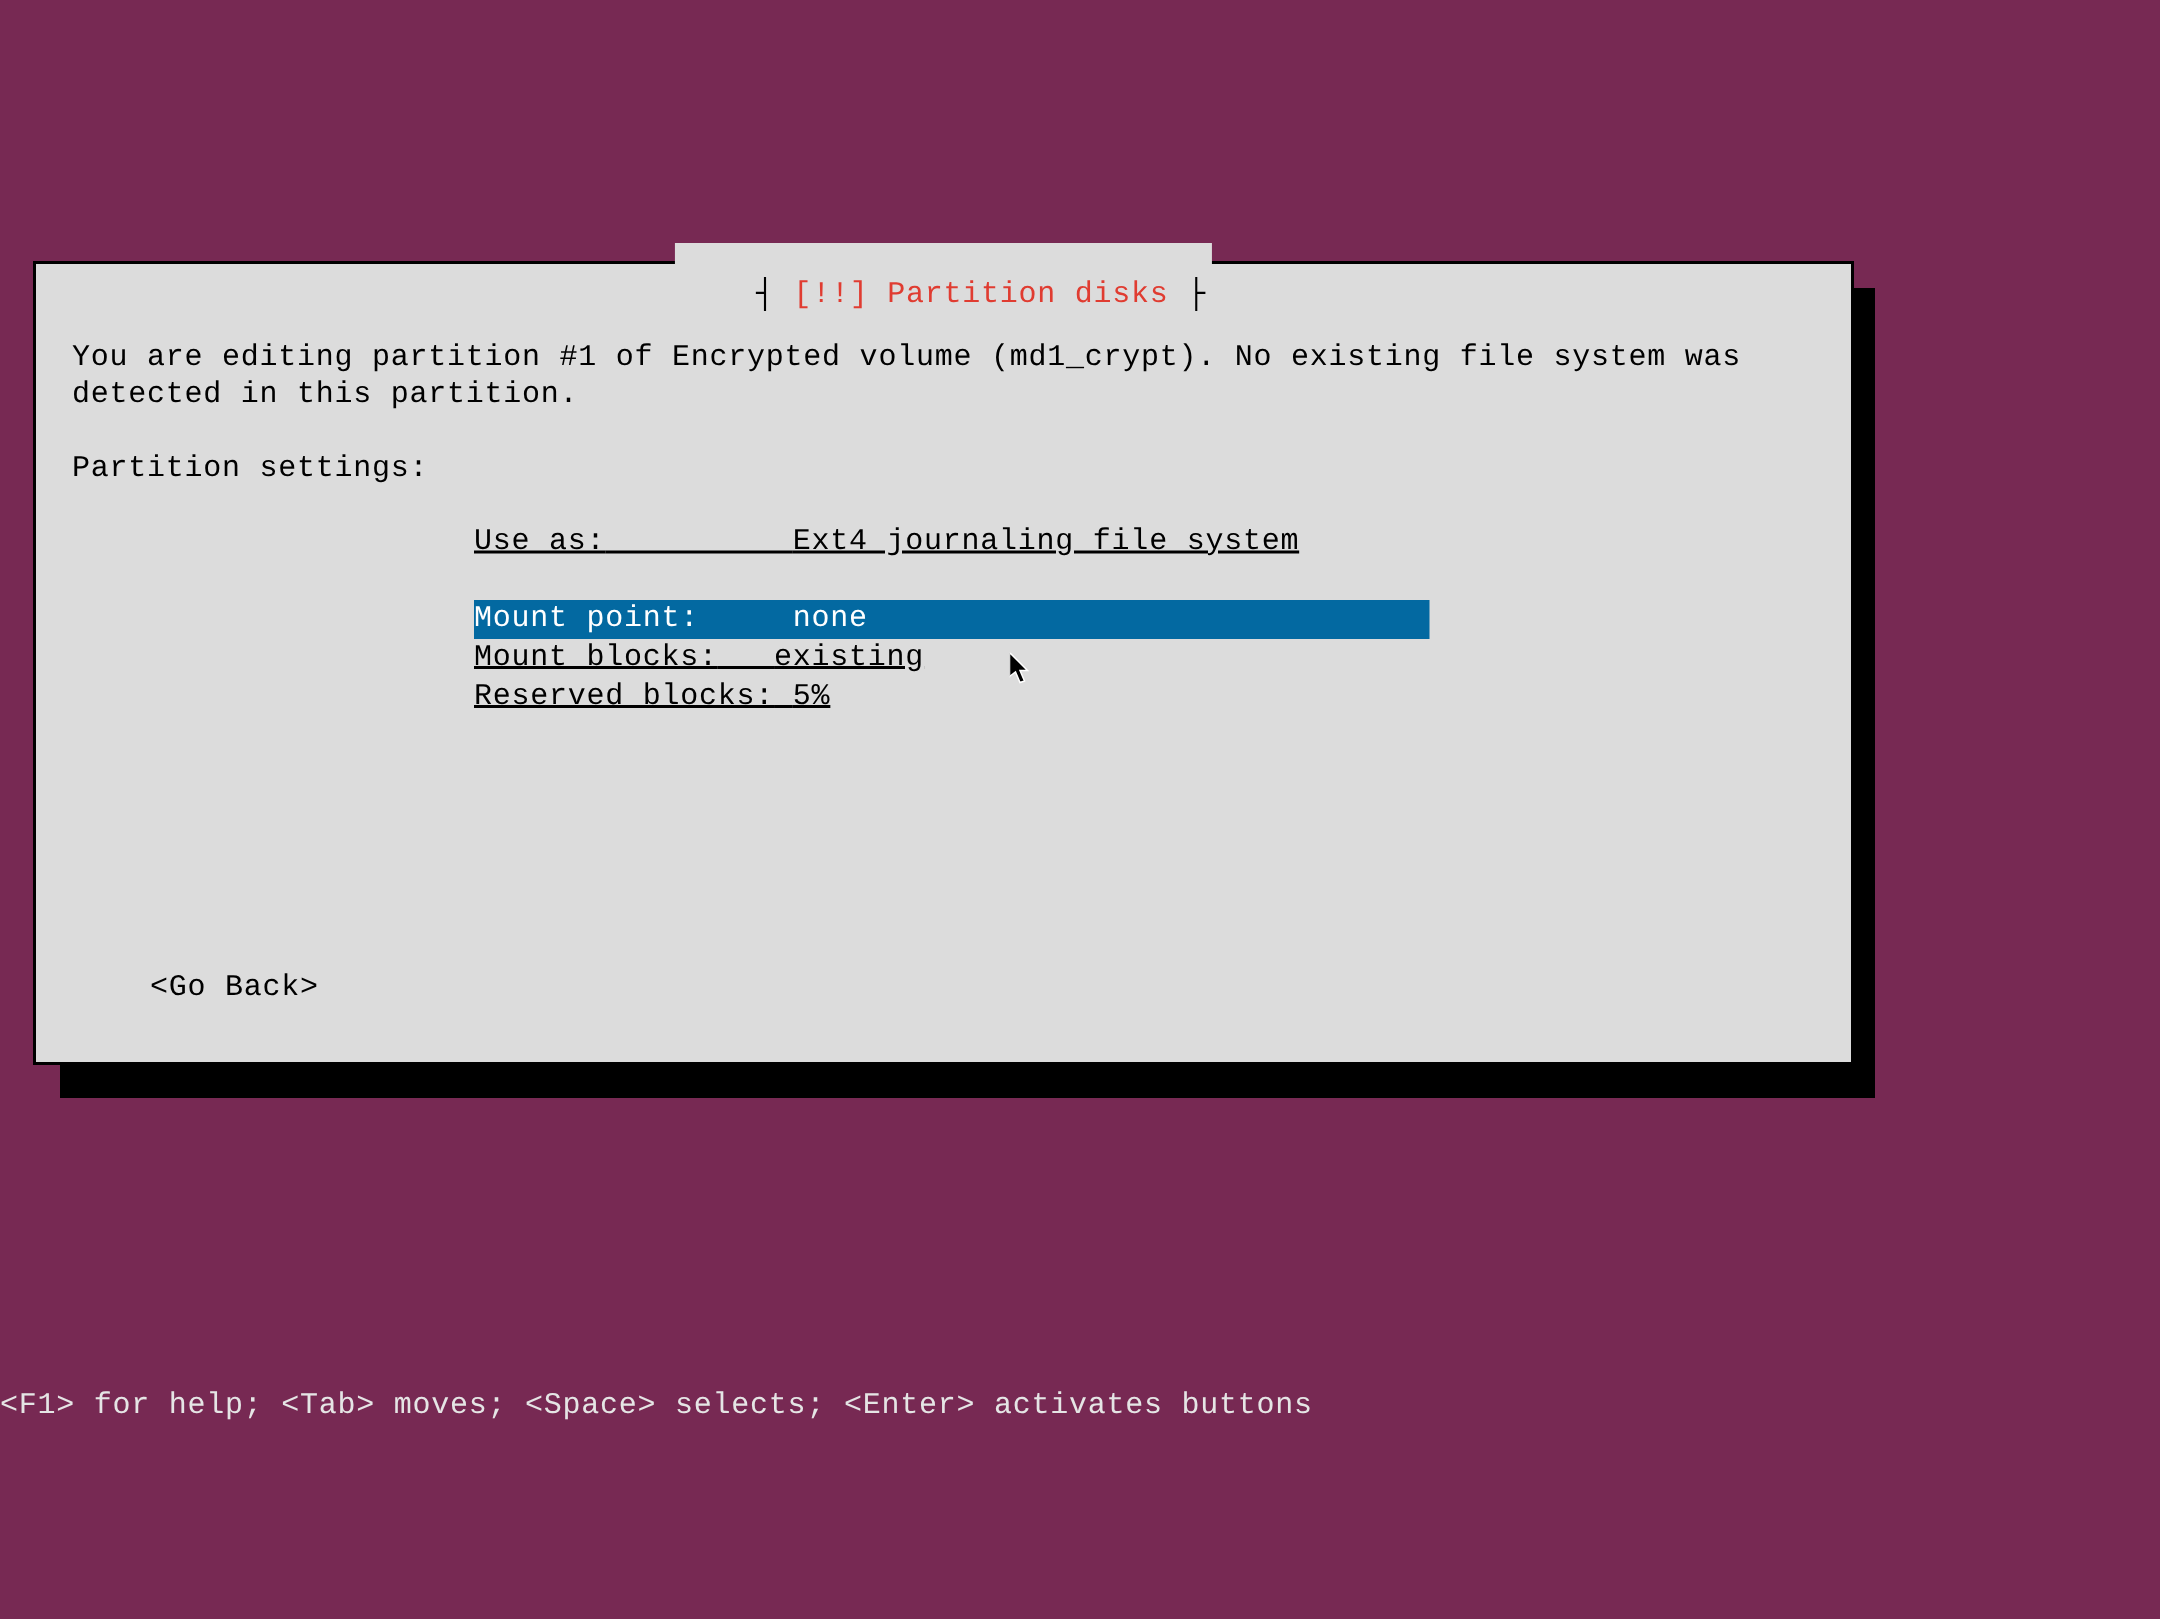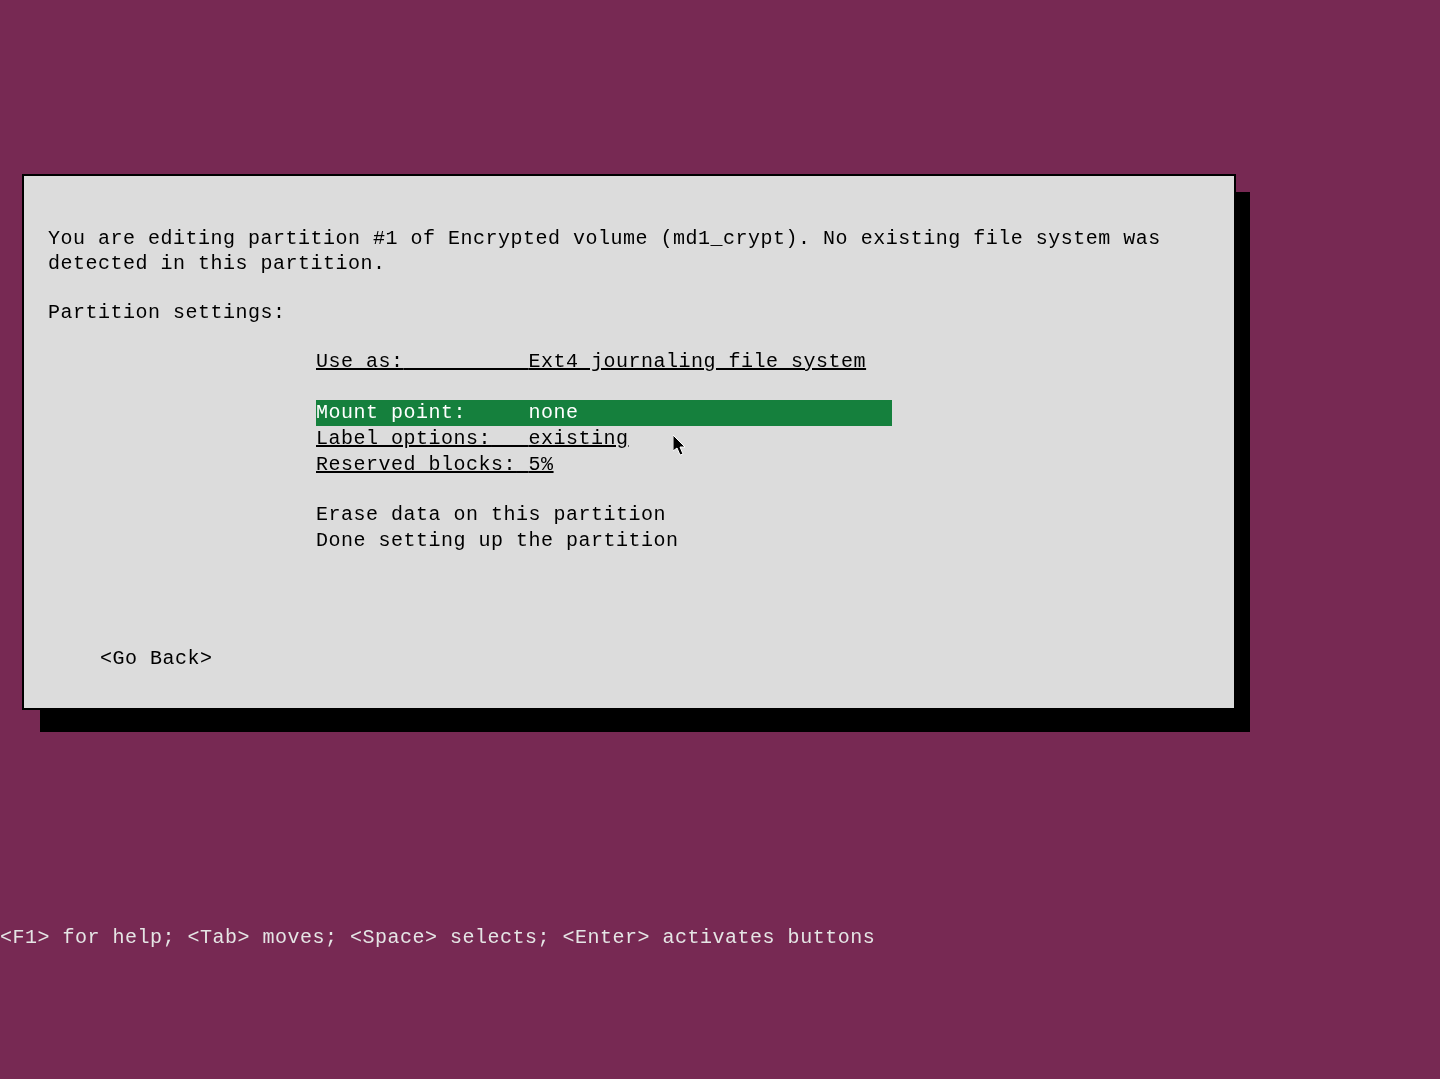--- a/index.html
+++ b/index.html
@@ -59,24 +59,24 @@
   .settings {
     margin-top: 24px;
     margin-left: 268px;
     line-height: 26px;
     text-decoration: underline;
   }
   .row {
     white-space: pre;
   }
   .row.selected {
-    background: #15803d;
+    background: #0369a1;
     color: #fff;
     display: inline-block;
-    width: 576px;
+    width: 637px;
   }
   .actions {
     margin-top: 24px;
     margin-left: 268px;
     line-height: 26px;
   }
   .go-back {
     position: absolute;
     left: 76px;
     bottom: 38px;
@@ -97,37 +97,36 @@
     pointer-events: none;
   }
   .cursor-icon svg { display: block; }
 </style>
 </head>
 <body>
 
 <div class="shadow"></div>
 
 <div class="dialog">
+  <div class="dialog-title">
+    <span style="color:#000">┤ </span><span>[!!] Partition disks</span><span style="color:#000"> ├</span>
+  </div>
 
   <div class="content">
     <div class="intro">You are editing partition #1 of Encrypted volume (md1_crypt). No existing file system was detected in this partition.</div>
     <div class="section-label">Partition settings:</div>
 
     <div class="settings">
       <div class="row"><span>Use as:</span><span>          </span><span>Ext4 journaling file system</span></div>
       <div style="height:25px"></div>
       <div class="row selected"><span>Mount point:</span><span>     </span><span>none</span></div>
-      <div class="row"><span>Label options:</span><span>   </span><span>existing</span></div>
+      <div class="row"><span>Mount blocks:</span><span>   </span><span>existing</span></div>
       <div class="row"><span>Reserved blocks:</span><span> </span><span>5%</span></div>
     </div>
 
-    <div class="actions">
-      <div class="row">Erase data on this partition</div>
-      <div class="row">Done setting up the partition</div>
-    </div>
   </div>
 
   <div class="go-back">&lt;Go Back&gt;</div>
 </div>
 
 <div class="cursor-icon">
   <svg width="16" height="22" viewBox="0 0 16 22">
     <path d="M0 0 L0 16 L4 13 L7 20 L10 19 L7 12 L12 12 Z" fill="#000" stroke="#fff" stroke-width="1"></path>
   </svg>
 </div>

